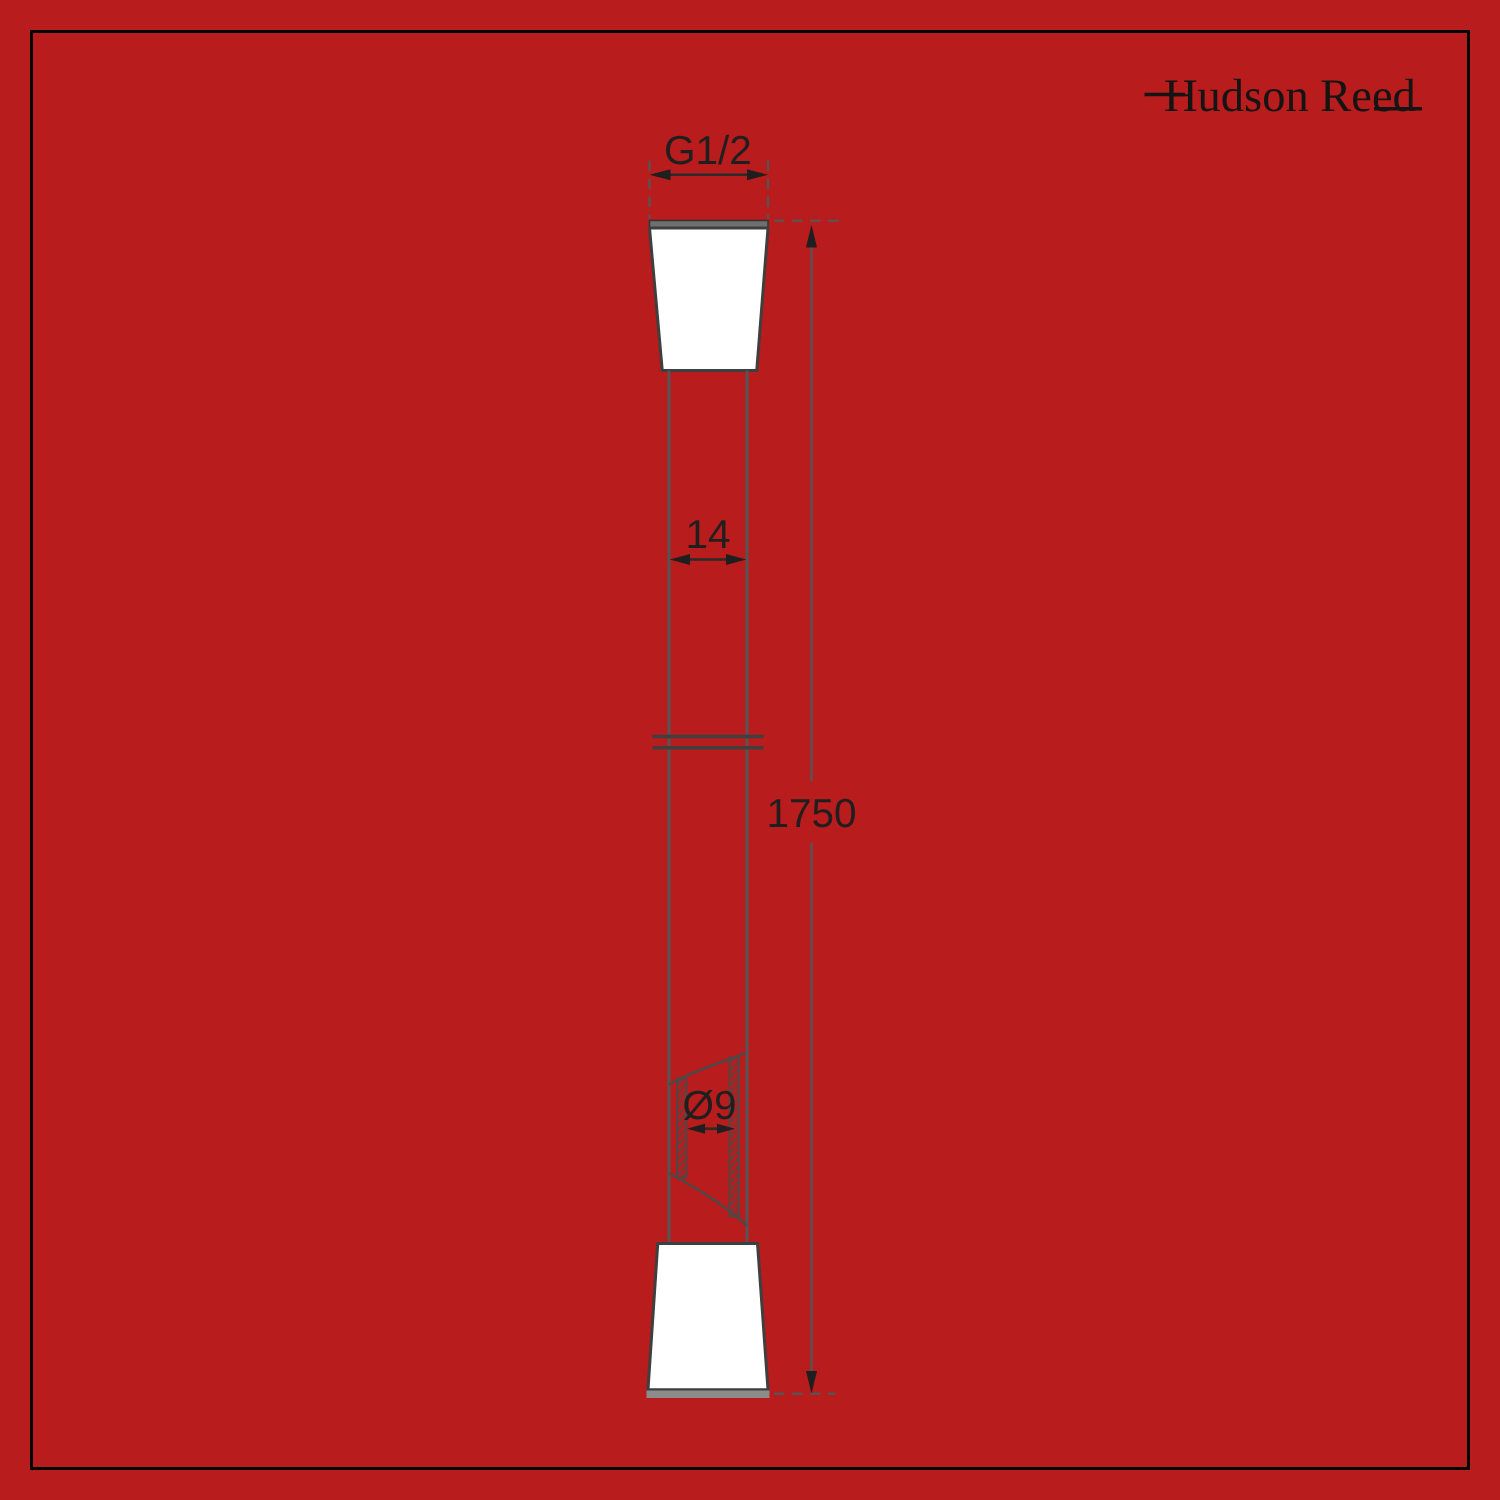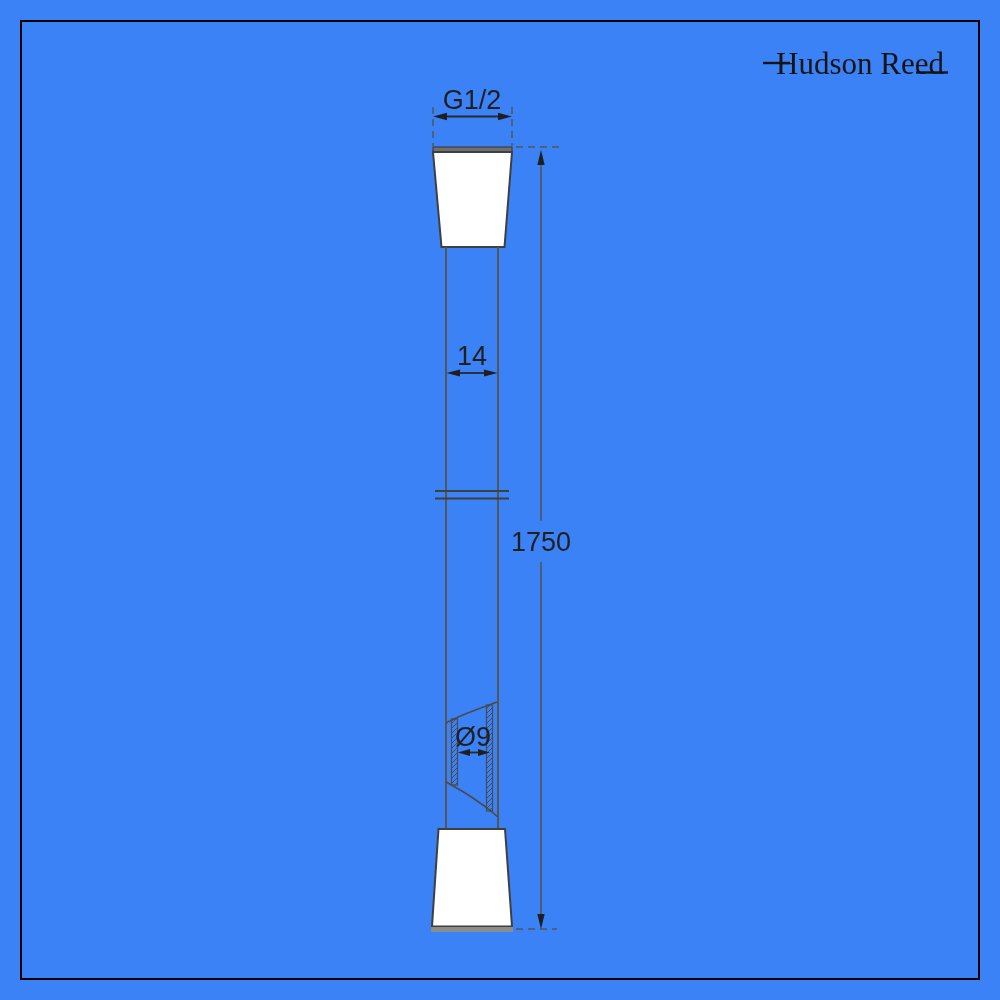--- a/index.html
+++ b/index.html
@@ -7,21 +7,21 @@
     padding: 0;
     background: #ffffff;
     width: 1000px;
     height: 1000px;
     font-family: "Liberation Sans", sans-serif;
   }
   .stage {
     position: relative;
     width: 1000px;
     height: 1000px;
-    background: #3b82f6;
+    background: #b91c1c;
     overflow: hidden;
   }
   svg { display: block; }
   .dim-text {
     font-family: "Liberation Sans", sans-serif;
     font-size: 27px;
     fill: #1f1f1f;
   }
   .brand-text {
     font-family: "Liberation Serif", serif;

